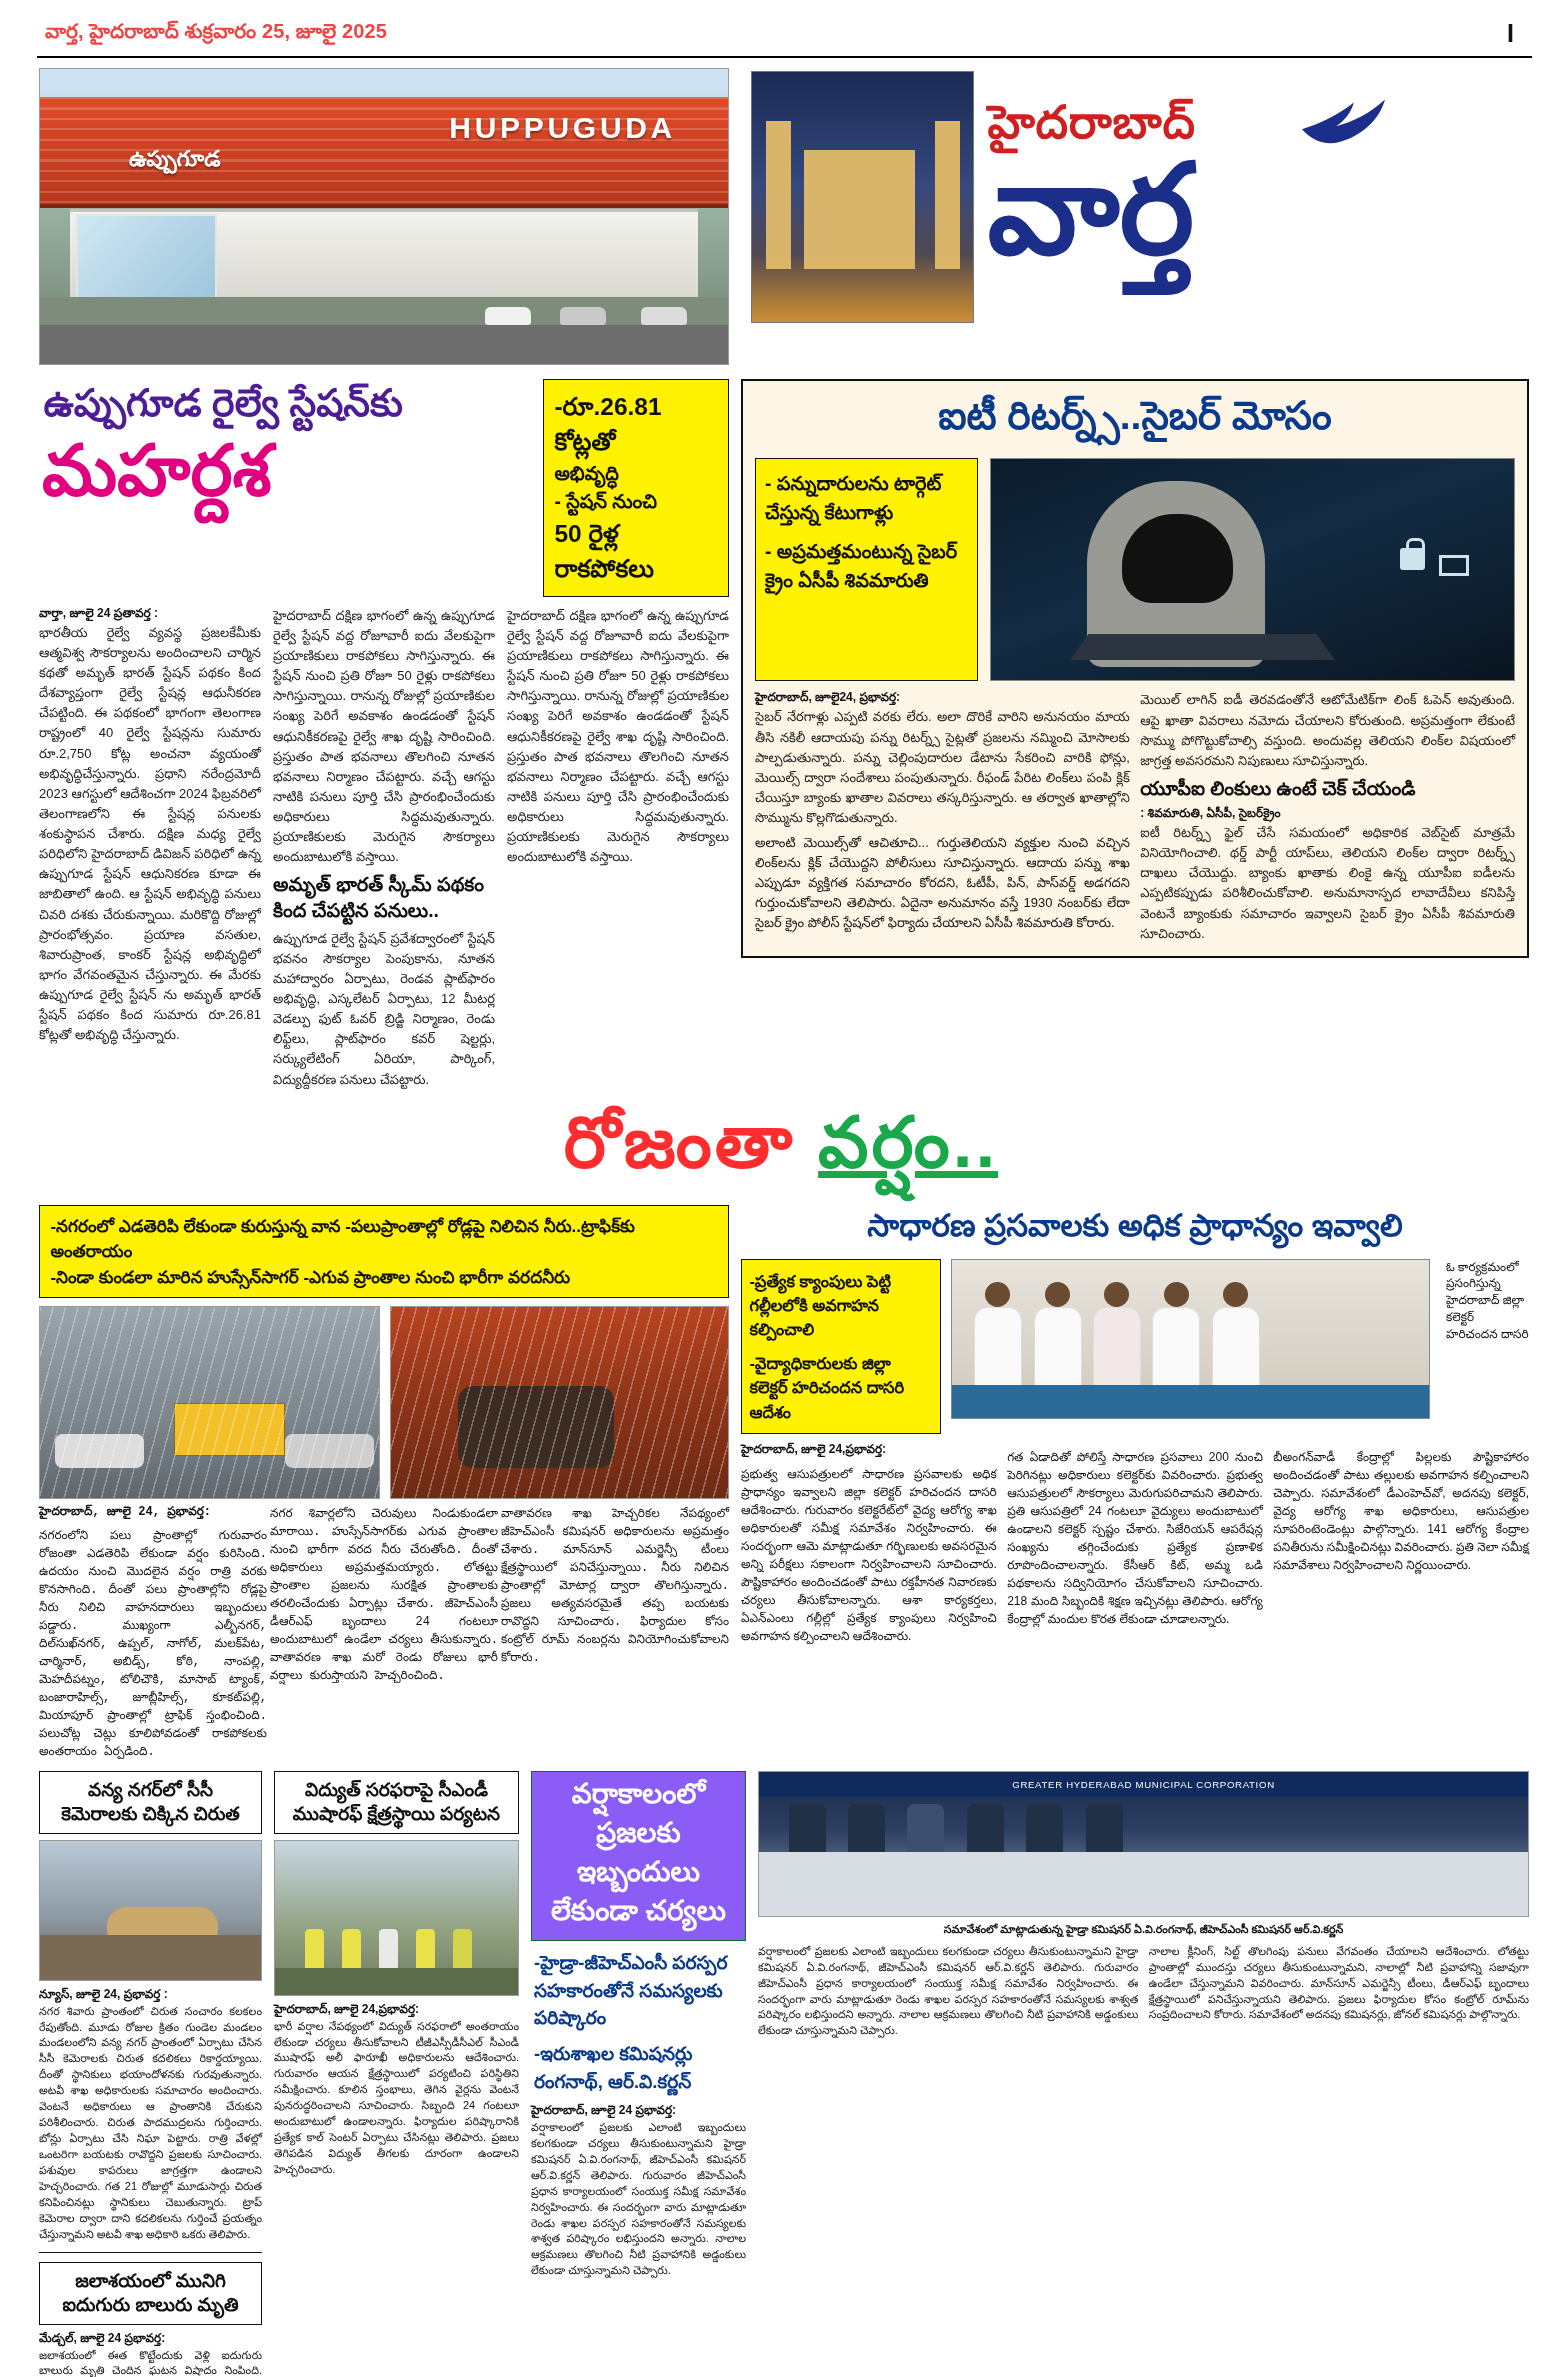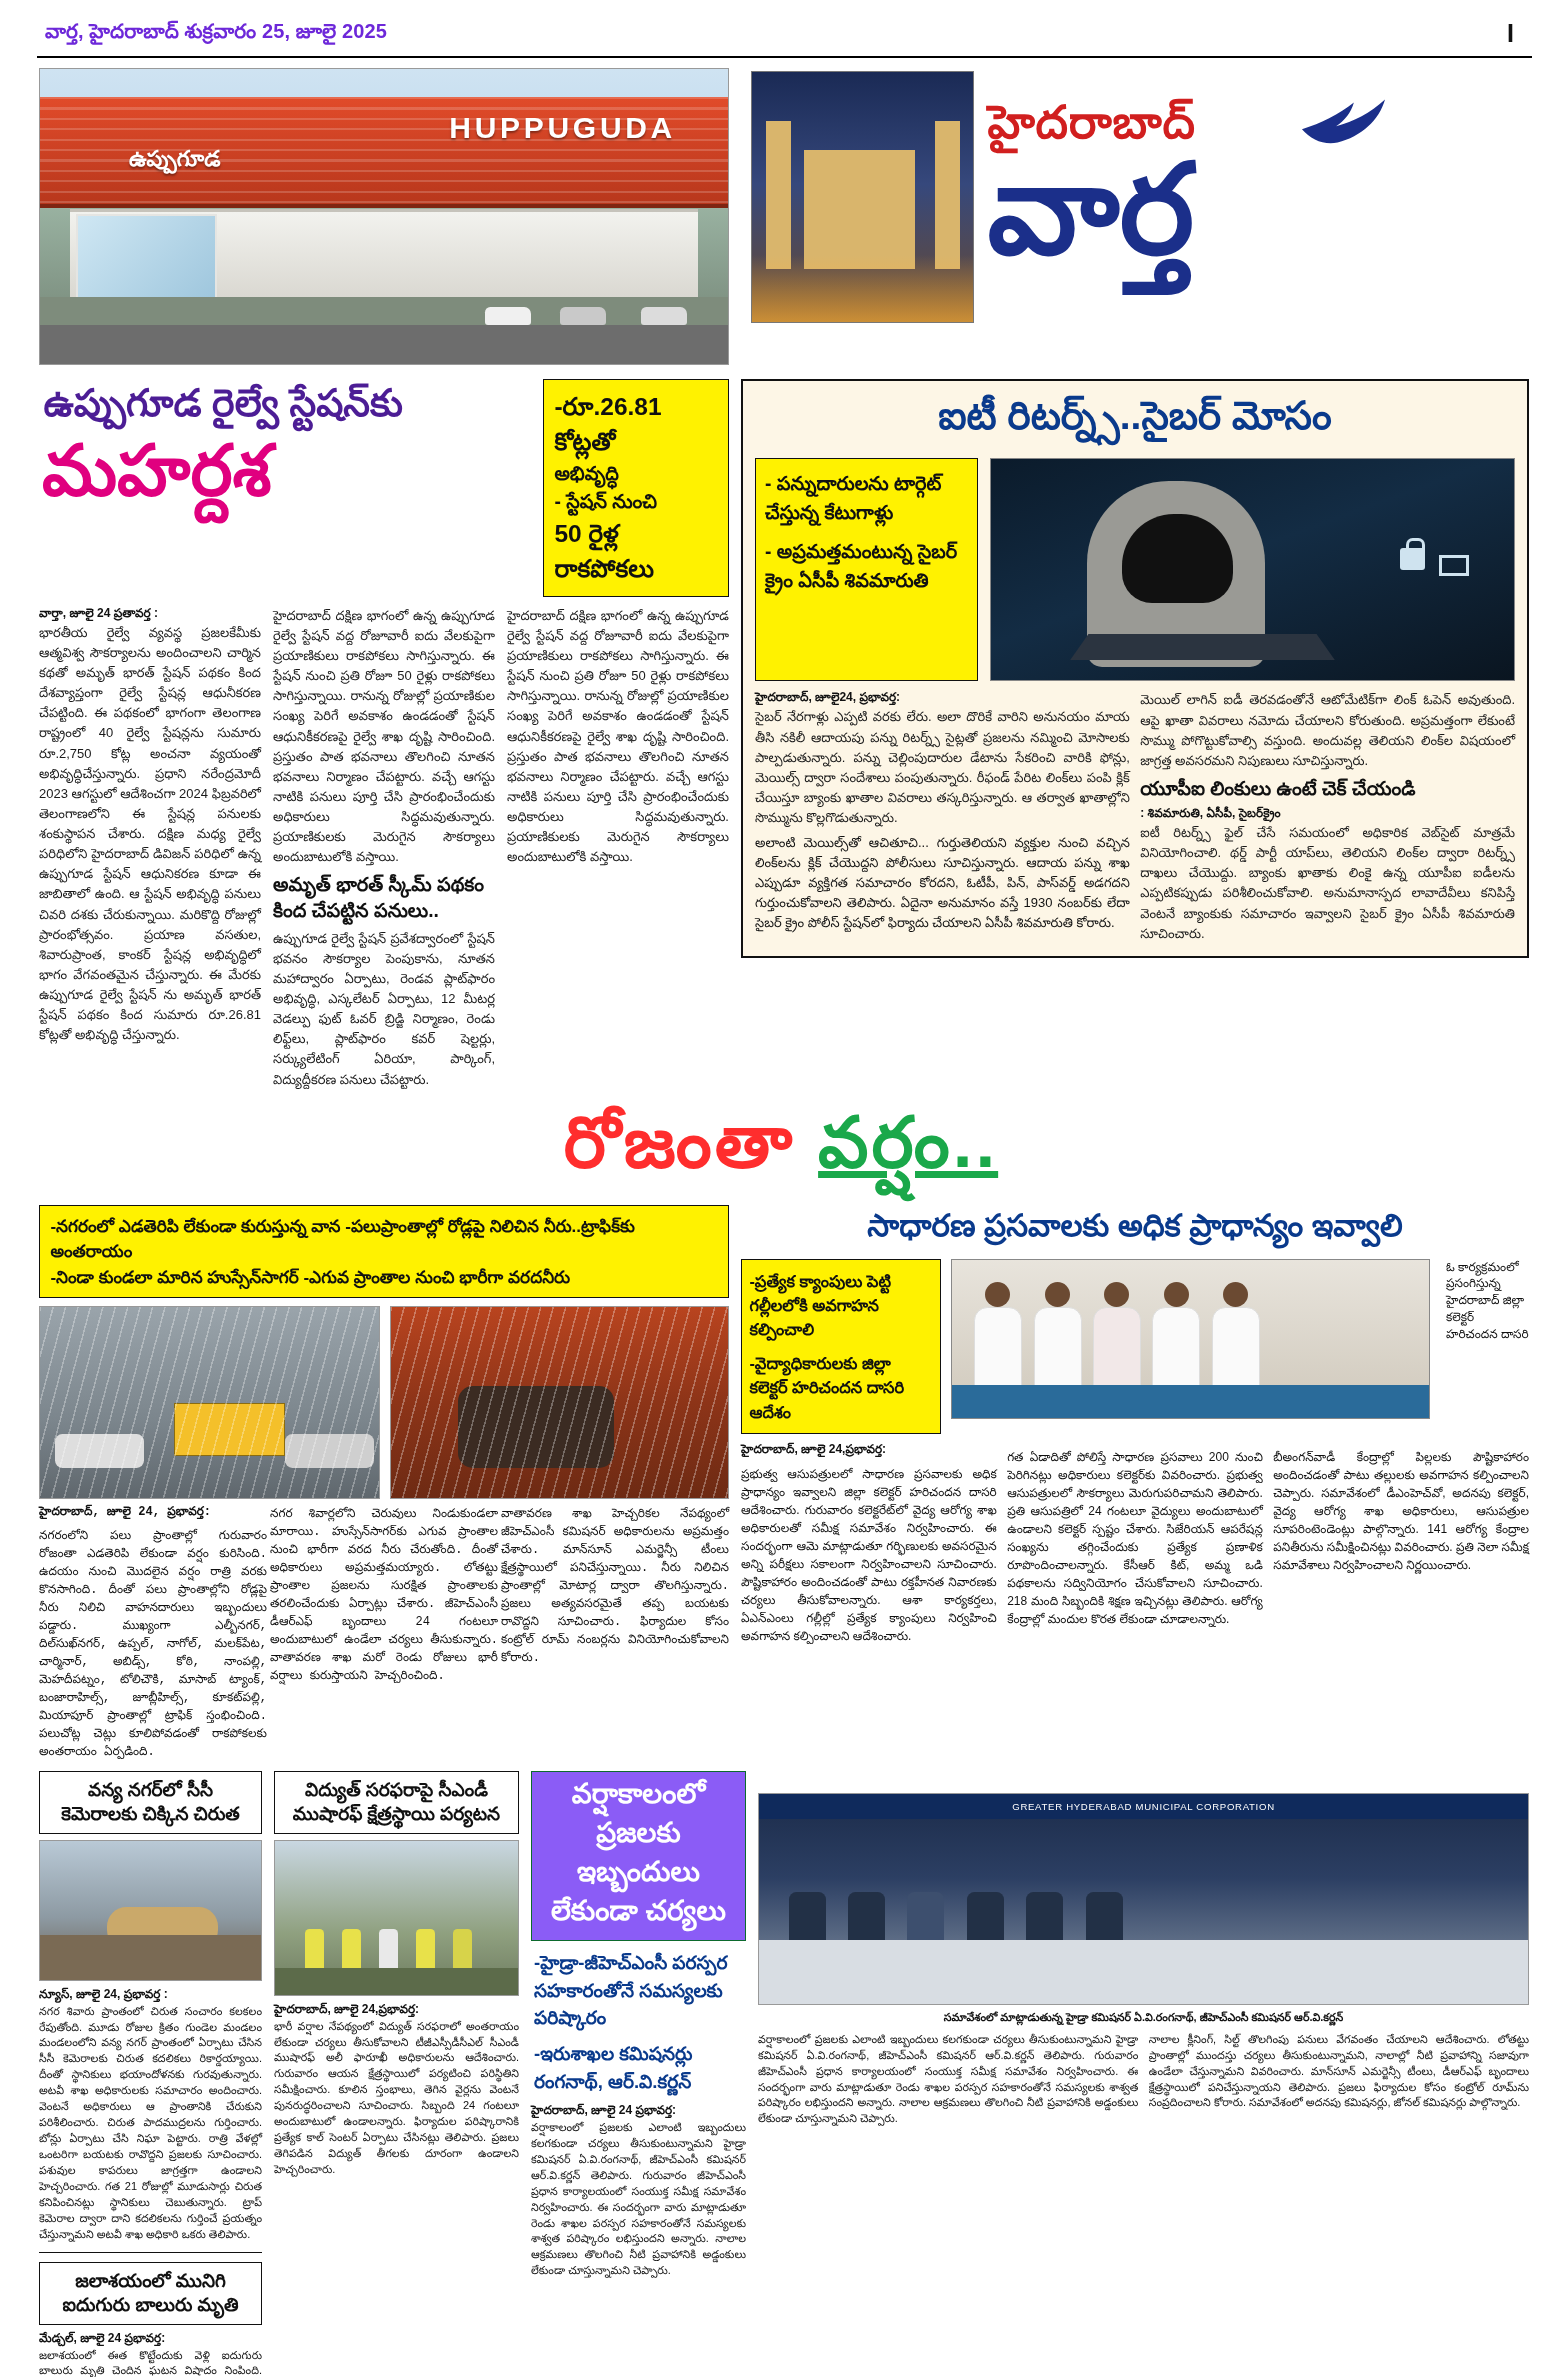--- a/index.html
+++ b/index.html
@@ -21,21 +21,21 @@
   
   .top-strip {
     display: flex;
     align-items: center;
     justify-content: space-between;
     padding: 19.3px 30px 7.4px 45px;
   }
   .top-strip .dateline {
     font-size: 20px;
     font-weight: bold;
-    color: #6d28d9;
+    color: #ef4444;
     letter-spacing: 0.1px;
   }
   .top-strip .pageno {
     font-size: 25px;
     font-weight: bold;
     padding-right: 18px;
   }
   .rule { height: 2.2px; background: #000; margin: 0 30px 0 37px; }
 
   
@@ -235,21 +235,21 @@
     background: linear-gradient(#b9c9d6,#8d9aa3 55%,#6a5c4a); }
   .leopard { position:absolute; left:67px; bottom:31px; width:111px; height:42px; background:#caa96a; border-radius:19.3px; }
   .mini-ph2 { border:1.5px solid #999; height:156px; margin-top:6px; position:relative; overflow:hidden;
     background: linear-gradient(#c9d7e2,#8fa07f 60%,#6d7a5f); }
   .worker { position:absolute; bottom:13.4px; width:19.3px; height:52px; background:#e8e14a; border-radius:4.5px; }
 
   .green-title {
     background:#8b5cf6; color:#fff; font-size:28px; font-weight:bold;
     text-align:center; padding:6px 7.4px; border:1.5px solid #0c6a2d;
   }
-  .meet-ph { border:1.5px solid #999; height:212px; margin-top:22px; position:relative; overflow:hidden;
+  .meet-ph { border:1.5px solid #999; height:146px; margin-top:0; position:relative; overflow:hidden;
     background: linear-gradient(#1b2b4a,#2c3f63 40%,#8e9aa8); }
   .meet-banner{position:absolute;left:0;right:0;top:0;height:25px;background:#0f2a5c;color:#fff;font-size:9.6px;display:flex;align-items:center;justify-content:center;letter-spacing:0.7px;}
   .meet-table{position:absolute;left:0;right:0;bottom:0;height:64px;background:#d8dde3;}
   .seat{position:absolute;bottom:64px;width:37px;height:48px;background:#223046;border-radius:7.4px 7.4px 0 0;}
 
   .hr-thin { height:1.5px; background:#111; margin:9px 0; }
   .caption-small { font-size:11px; line-height:1.45; text-align:justify; }
   .credit { font-size:12px; font-weight:bold; }
 </style>
 </head>

